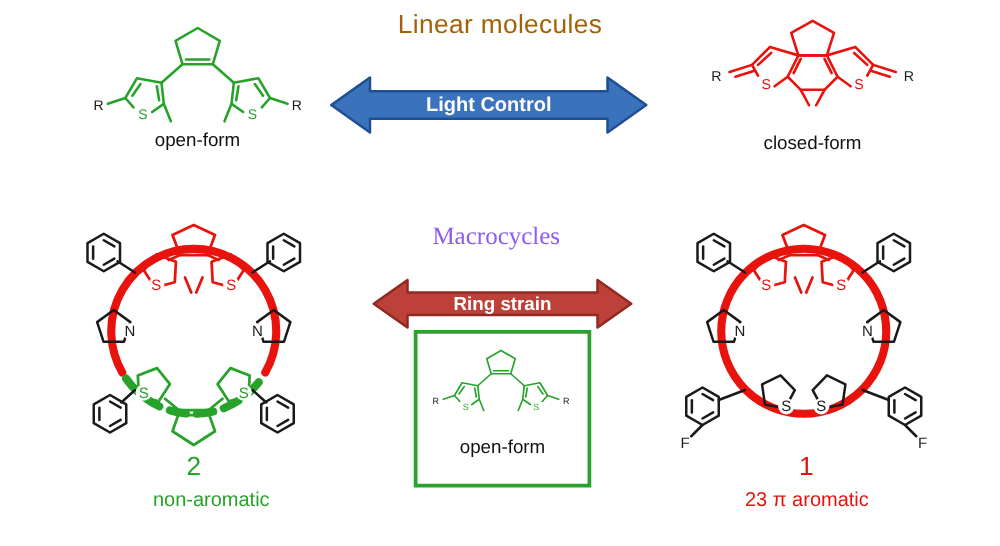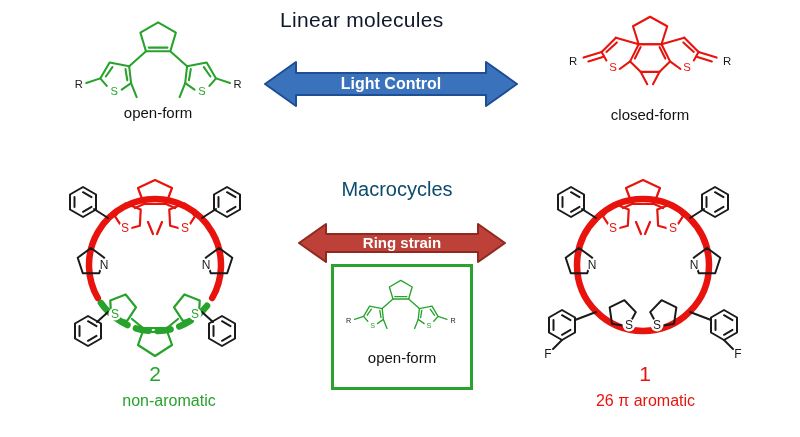--- a/index.html
+++ b/index.html
@@ -1,23 +1,23 @@
 <!DOCTYPE html>
 <html><head>
 <meta charset="utf-8">
 <style>
   html,body{margin:0;padding:0;background:#fff;}
   .fig{position:relative;width:800px;height:437px;background:#ffffff;
        font-family:"Liberation Sans",sans-serif;overflow:hidden;}
   .abs{position:absolute;}
   .lbl{position:absolute;text-align:center;color:#111;font-size:15px;}
-  .title-linear{position:absolute;left:280px;top:8px;width:240px;
-      color:#0f172a;font-size:21px;font-weight:500;letter-spacing:.3px;}
+  .title-linear{position:absolute;left:280px;top:8px;width:240px;text-align:center;
+      color:#a16207;font-size:21px;font-weight:500;letter-spacing:.3px;}
   .title-macro{position:absolute;left:297px;top:178px;width:200px;text-align:center;
-      color:#0c4a6e;font-size:20px;font-weight:500;}
+      color:#8b5cf6;font-size:20px;font-weight:500;font-family:Liberation Serif, serif;}
   .num{position:absolute;width:120px;text-align:center;font-size:21px;}
   .cap{position:absolute;text-align:center;font-size:16px;}
   .green-t{color:#27a22b;}
   .red-t{color:#e8130d;}
   .openform-box{position:absolute;left:331px;top:264px;width:142px;height:126px;
       box-sizing:border-box;border:3px solid #2ca22e;background:#fff;text-align:center;}
   .openform-box svg{display:block;margin:8px auto 0;}
   .box-cap{font-size:15px;color:#111;margin-top:2px;}
   
   .sg{stroke:#27a22b;}
@@ -243,15 +243,15 @@
     <text x="94" y="107" class="at at-k">N</text>
     <text x="196" y="107" class="at at-k">N</text>
     <circle cx="131" cy="163" r="6.5" class="wd"></circle>
       <circle cx="159" cy="163" r="6.5" class="wd"></circle>
     <text x="131" y="167" class="at at-k">S</text>
     <text x="159" y="167" class="at at-k">S</text>
     <text x="50" y="196" class="at at-k">F</text>
     <text x="240" y="196" class="at at-k">F</text>
   </svg>
   <div class="num red-t" style="left:585px;top:362px">1</div>
-  <div class="cap red-t" style="left:558px;top:392px;width:175px">26 π aromatic</div>
+  <div class="cap red-t" style="left:558px;top:392px;width:175px">23 π aromatic</div>
 
 </div>
 
 </body></html>

